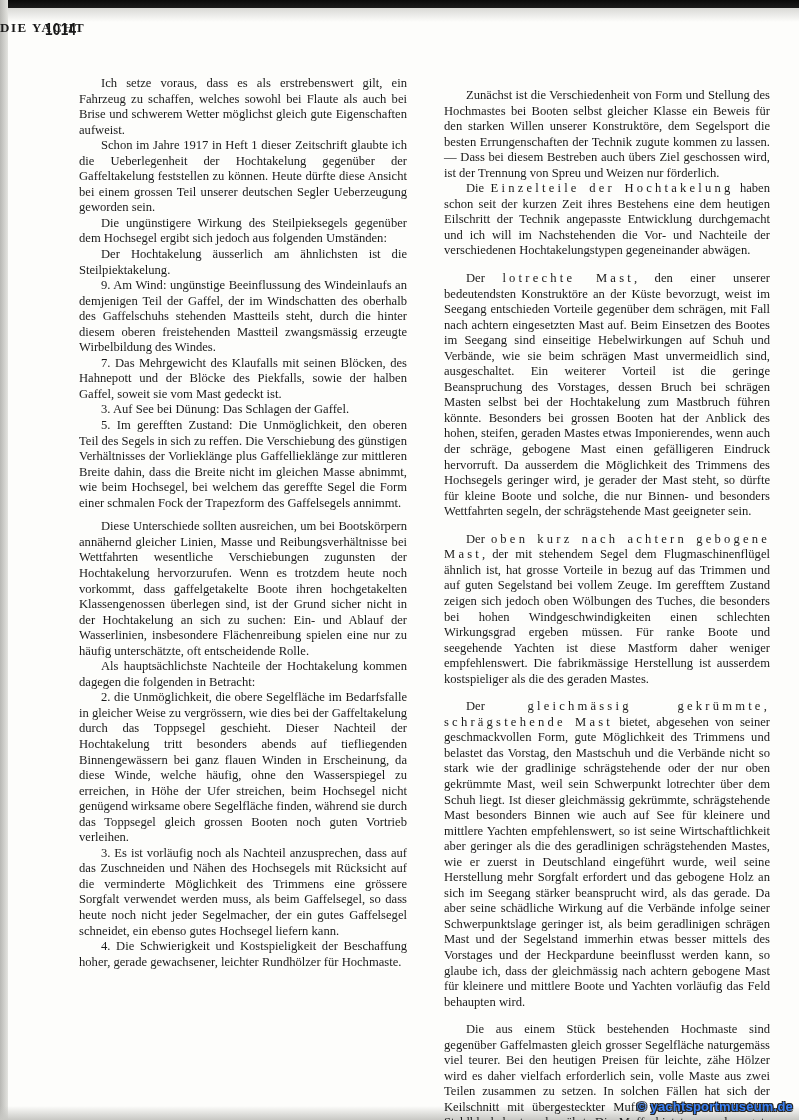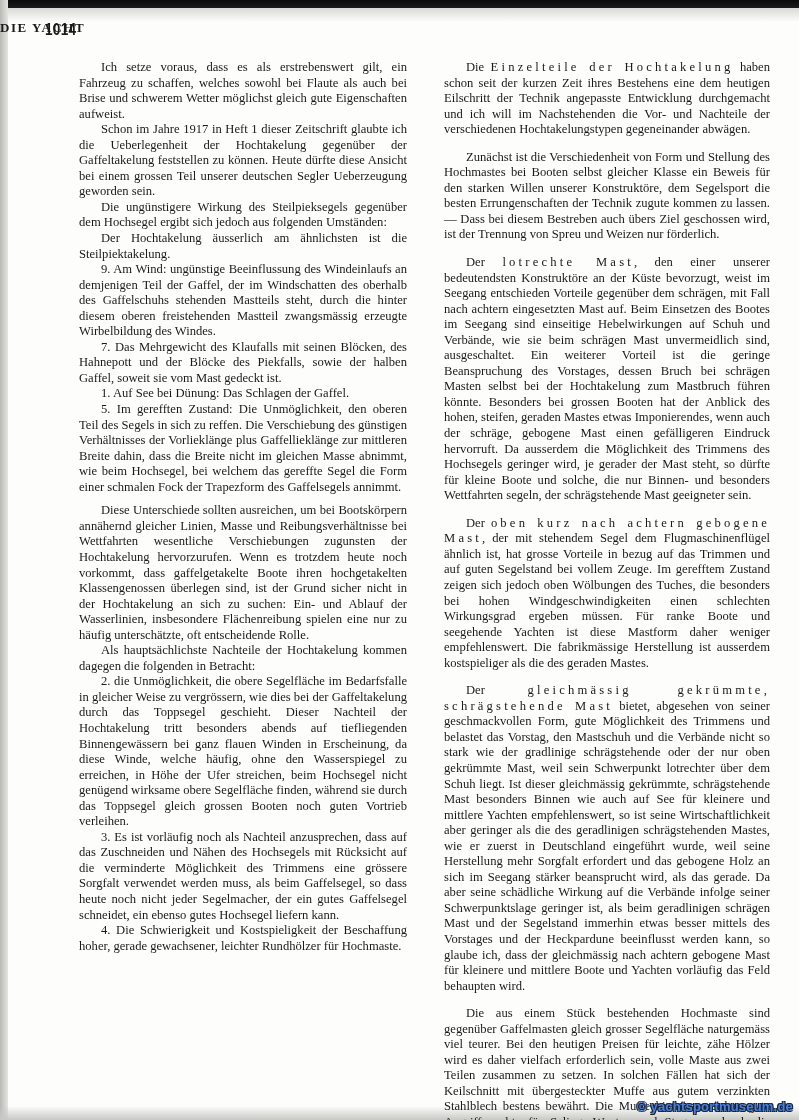--- a/index.html
+++ b/index.html
@@ -30,21 +30,21 @@
     position: absolute; left: 45px; top: 21px;
     font-size: 16px; font-weight: bold; letter-spacing: 0.3px;
     font-family: "Liberation Sans", "DejaVu Sans", sans-serif;
     transform: scaleX(0.85); transform-origin: left center;
   }
   .running-head {
     position: absolute; left: 0; width: 799px; top: 20px; text-align: left;
     font-size: 13px; font-weight: bold; letter-spacing: 1.5px;
   }
   .column {
-    position: absolute; top: 60px;
+    position: absolute; top: 76px;
     font-size: 12.6px; line-height: 15.55px;
     text-align: justify;
     hyphens: manual;
   }
   .col-left { left: 79px; width: 328px; }
   .col-right { left: 444px; width: 326px; }
   .col-right .para.gap { margin-top: 12px; }
   .para { margin: 0; text-indent: 22px; }
   .spaced { letter-spacing: 3.2px; }
   .watermark {
@@ -67,31 +67,31 @@
 <div class="page-number">1014</div>
 <div class="running-head">DIE YACHT</div>
 
 <div class="column col-left">
   <p class="para">Ich setze voraus, dass es als erstrebenswert gilt, ein Fahrzeug zu schaffen, welches sowohl bei Flaute als auch bei Brise und schwerem Wetter möglichst gleich gute Eigenschaften aufweist.</p>
   <p class="para">Schon im Jahre 1917 in Heft 1 dieser Zeitschrift glaubte ich die Ueberlegenheit der Hochtakelung gegenüber der Gaffeltakelung feststellen zu können. Heute dürfte diese Ansicht bei einem grossen Teil unserer deutschen Segler Ueberzeugung geworden sein.</p>
   <p class="para">Die ungünstigere Wirkung des Steilpieksegels gegenüber dem Hochsegel ergibt sich jedoch aus folgenden Umständen:</p>
   <p class="para">Der Hochtakelung äusserlich am ähnlichsten ist die Steilpiektakelung.</p>
   <p class="para">9. Am Wind: ungünstige Beeinflussung des Windeinlaufs an demjenigen Teil der Gaffel, der im Windschatten des oberhalb des Gaffelschuhs stehenden Mastteils steht, durch die hinter diesem oberen freistehenden Mastteil zwangsmässig erzeugte Wirbelbildung des Windes.</p>
   <p class="para">7. Das Mehrgewicht des Klaufalls mit seinen Blöcken, des Hahnepott und der Blöcke des Piekfalls, sowie der halben Gaffel, soweit sie vom Mast gedeckt ist.</p>
-  <p class="para">1. Auf See bei Dünung: Das Schlagen der Gaffel.</p>
+  <p class="para">3. Auf See bei Dünung: Das Schlagen der Gaffel.</p>
   <p class="para">5. Im gerefften Zustand: Die Unmöglichkeit, den oberen Teil des Segels in sich zu reffen. Die Verschiebung des günstigen Verhältnisses der Vorlieklänge plus Gaffellieklänge zur mittleren Breite dahin, dass die Breite nicht im gleichen Masse abnimmt, wie beim Hochsegel, bei welchem das gereffte Segel die Form einer schmalen Fock der Trapezform des Gaffelsegels annimmt.</p>
   <p class="para" style="margin-top:8px">Diese Unterschiede sollten ausreichen, um bei Bootskörpern annähernd gleicher Linien, Masse und Reibungsverhältnisse bei Wettfahrten wesentliche Verschiebungen zugunsten der Hochtakelung hervorzurufen. Wenn es trotzdem heute noch vorkommt, dass gaffelgetakelte Boote ihren hochgetakelten Klassengenossen überlegen sind, ist der Grund sicher nicht in der Hochtakelung an sich zu suchen: Ein- und Ablauf der Wasserlinien, insbesondere Flächenreibung spielen eine nur zu häufig unterschätzte, oft entscheidende Rolle.</p>
   <p class="para" style="margin-top:0">Als hauptsächlichste Nachteile der Hochtakelung kommen dagegen die folgenden in Betracht:</p>
   <p class="para">2. die Unmöglichkeit, die obere Segelfläche im Bedarfsfalle in gleicher Weise zu vergrössern, wie dies bei der Gaffeltakelung durch das Toppsegel geschieht. Dieser Nachteil der Hochtakelung tritt besonders abends auf tiefliegenden Binnengewässern bei ganz flauen Winden in Erscheinung, da diese Winde, welche häufig, ohne den Wasserspiegel zu erreichen, in Höhe der Ufer streichen, beim Hochsegel nicht genügend wirksame obere Segelfläche finden, während sie durch das Toppsegel gleich grossen Booten noch guten Vortrieb verleihen.</p>
   <p class="para">3. Es ist vorläufig noch als Nachteil anzusprechen, dass auf das Zuschneiden und Nähen des Hochsegels mit Rücksicht auf die verminderte Möglichkeit des Trimmens eine grössere Sorgfalt verwendet werden muss, als beim Gaffelsegel, so dass heute noch nicht jeder Segelmacher, der ein gutes Gaffelsegel schneidet, ein ebenso gutes Hochsegel liefern kann.</p>
   <p class="para">4. Die Schwierigkeit und Kostspieligkeit der Beschaffung hoher, gerade gewachsener, leichter Rundhölzer für Hochmaste.</p>
 </div>
 
 <div class="column col-right">
+  <p class="para gap">Zunächst ist die Verschiedenheit von Form und Stellung des Hochmastes bei Booten selbst gleicher Klasse ein Beweis für den starken Willen unserer Konstruktöre, dem Segelsport die besten Errungenschaften der Technik zugute kommen zu lassen. — Dass bei diesem Bestreben auch übers Ziel geschossen wird, ist der Trennung von Spreu und Weizen nur förderlich.</p>
   <p class="para"><span>Die </span><span class="spaced">Einzelteile der Hochtakelung</span><span> haben schon seit der kurzen Zeit ihres Bestehens eine dem heutigen Eilschritt der Technik angepasste Entwicklung durchgemacht und ich will im Nachstehenden die Vor- und Nachteile der verschiedenen Hochtakelungstypen gegeneinander abwägen.</span></p>
-  <p class="para gap">Zunächst ist die Verschiedenheit von Form und Stellung des Hochmastes bei Booten selbst gleicher Klasse ein Beweis für den starken Willen unserer Konstruktöre, dem Segelsport die besten Errungenschaften der Technik zugute kommen zu lassen. — Dass bei diesem Bestreben auch übers Ziel geschossen wird, ist der Trennung von Spreu und Weizen nur förderlich.</p>
   <p class="para gap"><span>Der </span><span class="spaced">lotrechte Mast</span><span>, den einer unserer bedeutendsten Konstruktöre an der Küste bevorzugt, weist im Seegang entschieden Vorteile gegenüber dem schrägen, mit Fall nach achtern eingesetzten Mast auf. Beim Einsetzen des Bootes im Seegang sind einseitige Hebelwirkungen auf Schuh und Verbände, wie sie beim schrägen Mast unvermeidlich sind, ausgeschaltet. Ein weiterer Vorteil ist die geringe Beanspruchung des Vorstages, dessen Bruch bei schrägen Masten selbst bei der Hochtakelung zum Mastbruch führen könnte. Besonders bei grossen Booten hat der Anblick des hohen, steifen, geraden Mastes etwas Imponierendes, wenn auch der schräge, gebogene Mast einen gefälligeren Eindruck hervorruft. Da ausserdem die Möglichkeit des Trimmens des Hochsegels geringer wird, je gerader der Mast steht, so dürfte für kleine Boote und solche, die nur Binnen- und besonders Wettfahrten segeln, der schrägstehende Mast geeigneter sein.</span></p>
   <p class="para gap"><span>Der </span><span class="spaced">oben kurz nach achtern gebogene Mast</span><span>, der mit stehendem Segel dem Flugmaschinenflügel ähnlich ist, hat grosse Vorteile in bezug auf das Trimmen und auf guten Segelstand bei vollem Zeuge. Im gerefftem Zustand zeigen sich jedoch oben Wölbungen des Tuches, die besonders bei hohen Windgeschwindigkeiten einen schlechten Wirkungsgrad ergeben müssen. Für ranke Boote und seegehende Yachten ist diese Mastform daher weniger empfehlenswert. Die fabrikmässige Herstellung ist ausserdem kostspieliger als die des geraden Mastes.</span></p>
   <p class="para gap"><span>Der </span><span class="spaced">gleichmässig gekrümmte, schrägstehende Mast</span><span> bietet, abgesehen von seiner geschmackvollen Form, gute Möglichkeit des Trimmens und belastet das Vorstag, den Mastschuh und die Verbände nicht so stark wie der gradlinige schrägstehende oder der nur oben gekrümmte Mast, weil sein Schwerpunkt lotrechter über dem Schuh liegt. Ist dieser gleichmässig gekrümmte, schrägstehende Mast besonders Binnen wie auch auf See für kleinere und mittlere Yachten empfehlenswert, so ist seine Wirtschaftlichkeit aber geringer als die des geradlinigen schrägstehenden Mastes, wie er zuerst in Deutschland eingeführt wurde, weil seine Herstellung mehr Sorgfalt erfordert und das gebogene Holz an sich im Seegang stärker beansprucht wird, als das gerade. Da aber seine schädliche Wirkung auf die Verbände infolge seiner Schwerpunktslage geringer ist, als beim geradlinigen schrägen Mast und der Segelstand immerhin etwas besser mittels des Vorstages und der Heckpardune beeinflusst werden kann, so glaube ich, dass der gleichmässig nach achtern gebogene Mast für kleinere und mittlere Boote und Yachten vorläufig das Feld behaupten wird.</span></p>
   <p class="para gap">Die aus einem Stück bestehenden Hochmaste sind gegenüber Gaffelmasten gleich grosser Segelfläche naturgemäss viel teurer. Bei den heutigen Preisen für leichte, zähe Hölzer wird es daher vielfach erforderlich sein, volle Maste aus zwei Teilen zusammen zu setzen. In solchen Fällen hat sich der Keilschnitt mit übergesteckter Muffe aus gutem verzinkten Stahlblech bestens bewährt. Die Muffe bietet ausserdem gute Angriffspunkte für Saling, Wanten und Stage, wodurch die Schädigung der Festigkeit an der Baustelle zum grossen Teil wettgemacht wird.</p>
 </div>
 
 <div class="watermark">© yachtsportmuseum.de</div>
 
 </body></html>

